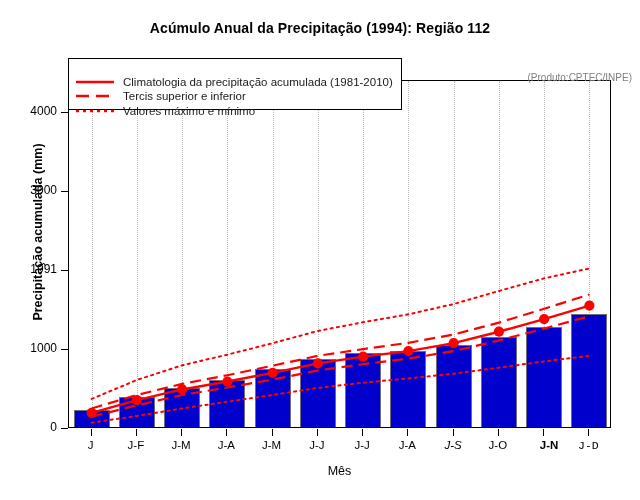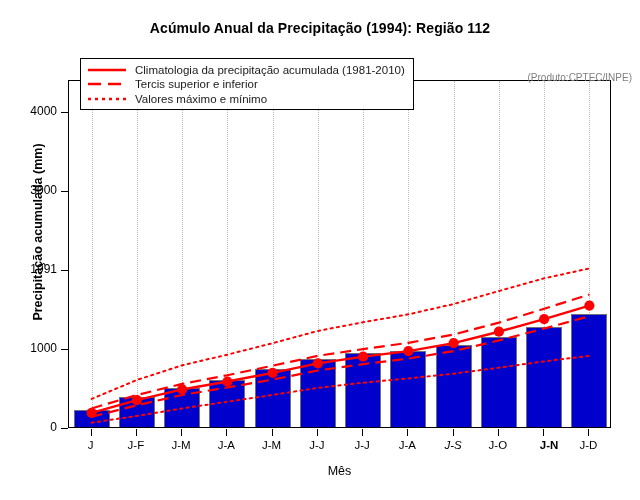--- a/index.html
+++ b/index.html
@@ -145,28 +145,28 @@
     right: 8px;
     top: 72px;
     font-size: 10px;
     color: #808080;
     white-space: nowrap;
   }
 
   
   #legend {
     position: absolute;
-    left: 80px;
+    left: 68px;
     top: 58px;
     width: 334px;
     height: 52px;
     background: #ffffff;
     border: 1px solid #000000;
     box-sizing: border-box;
-    padding: 4px 6px 4px 6px;
+    padding: 16px 6px 4px 6px;
   }
   .legend-row {
     display: flex;
     align-items: center;
     height: 14.3px;
   }
   .legend-swatch {
     width: 40px;
     height: 12px;
     flex: 0 0 40px;
@@ -272,21 +272,21 @@
       <div class="xtick-label" style="left: 338.13px;">J-J</div>
       <div class="xtick-mark" style="left: 407.38px;"></div>
       <div class="xtick-label" style="left: 383.38px;">J-A</div>
       <div class="xtick-mark" style="left: 452.63px;"></div>
       <div class="xtick-label" style="left: 429px; font-style: italic;">J-S</div>
       <div class="xtick-mark" style="left: 497.88px;"></div>
       <div class="xtick-label" style="left: 473.88px;">J-O</div>
       <div class="xtick-mark" style="left: 543.13px;"></div>
       <div class="xtick-label" style="left: 525px; font-weight: bold;">J-N</div>
       <div class="xtick-mark" style="left: 588.38px;"></div>
-      <div class="xtick-label" style="left: 564.38px;">J-D</div>
+      <div class="xtick-label" style="left: 564.38px; font-family: Liberation Mono, monospace;">J-D</div>
     </div>
 
   <div id="ylabel">Precipitação acumulada (mm)</div>
   <div id="xlabel">Mês</div>
 
   <div id="watermark">(Produto:CPTEC/INPE)</div>
 
   <div id="legend">
       <div class="legend-row">
         <span class="legend-swatch">

